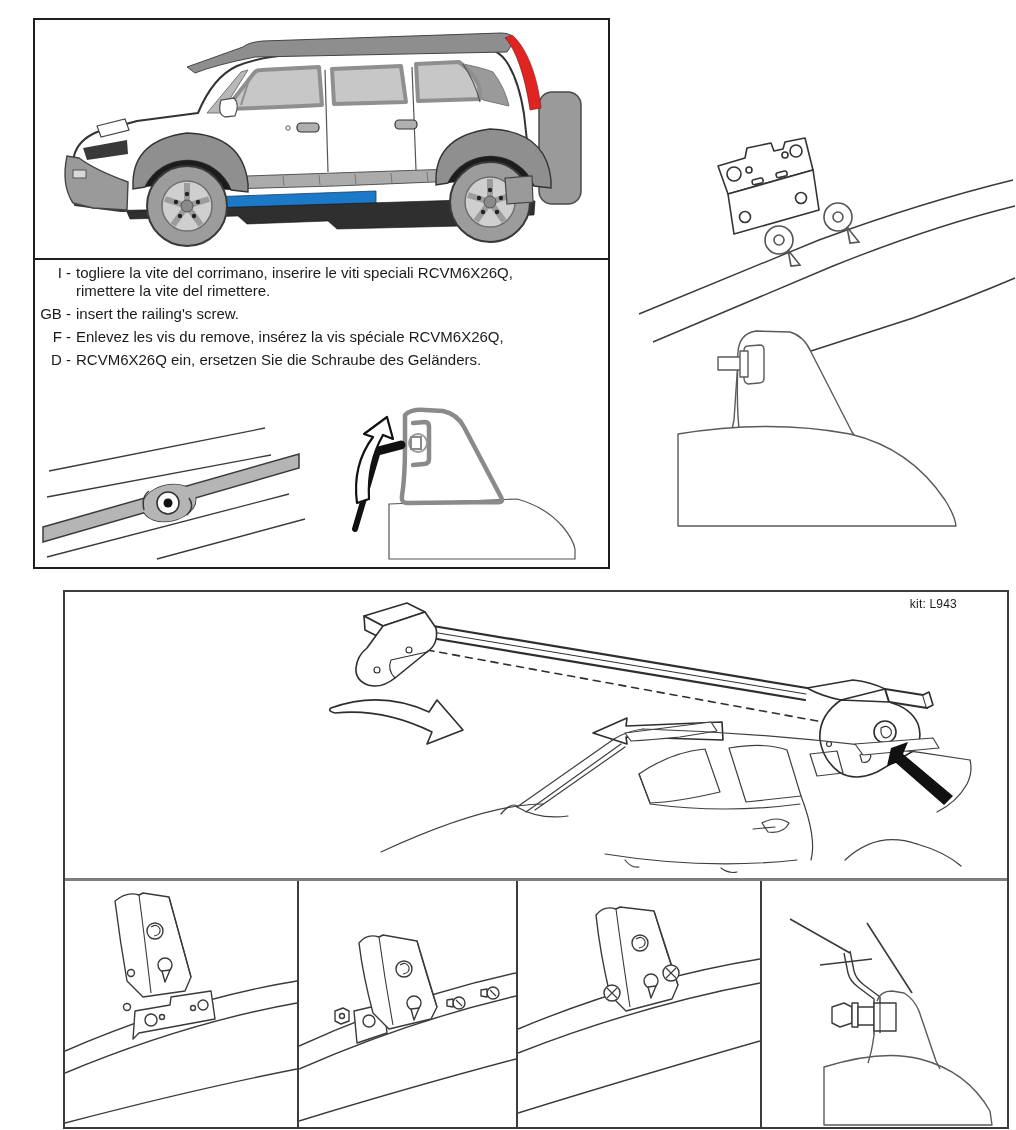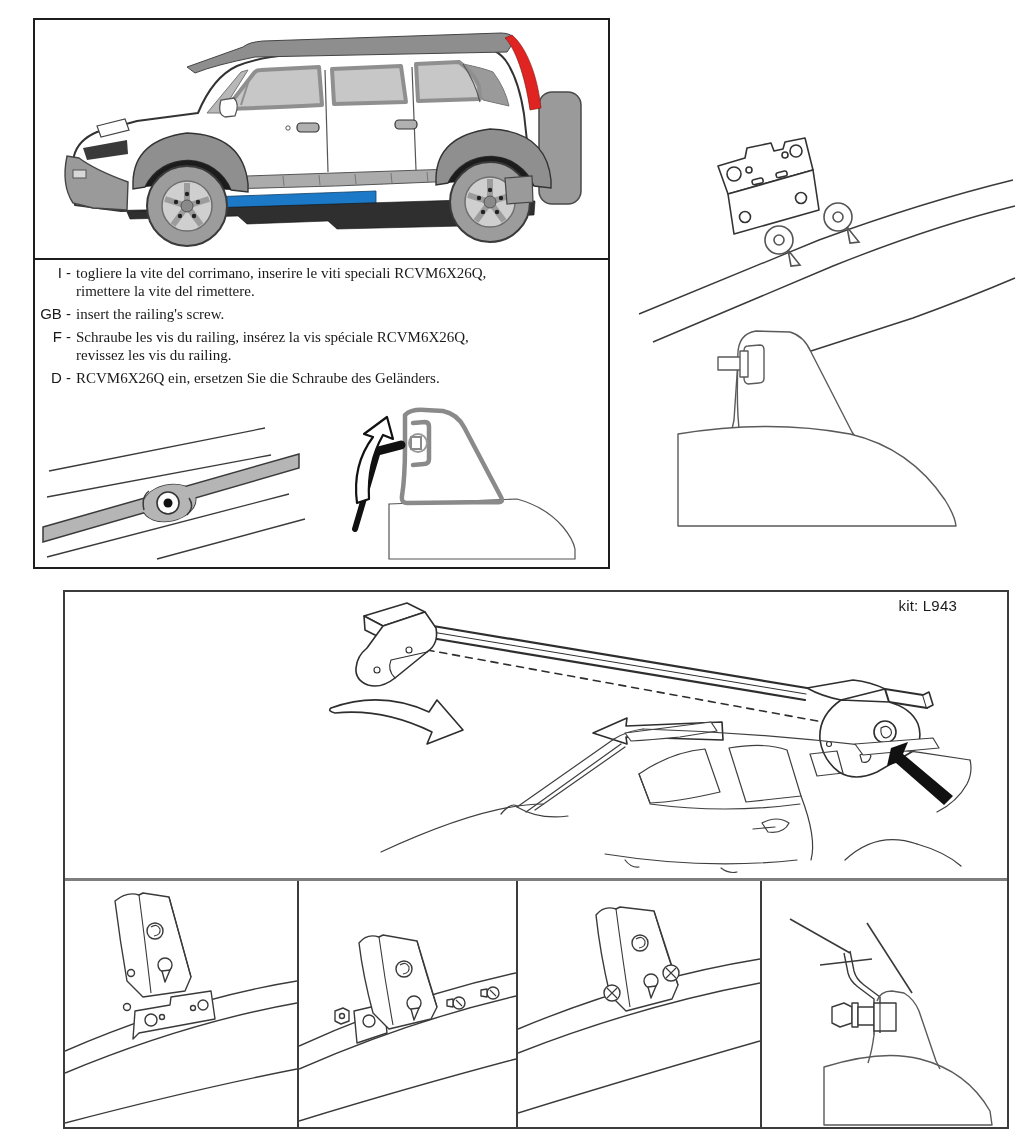--- a/index.html
+++ b/index.html
@@ -6,27 +6,27 @@
   body{width:1016px;height:1130px;position:relative;background:#fff;
        font-family:"Liberation Sans",sans-serif;color:#1a1a1a;overflow:hidden;}
   .abs{position:absolute;}
   
   #instruction-box{left:33px;top:18px;width:573px;height:547px;border:2px solid #1d1d1d;background:#fff;}
   #car-area{left:0;top:0;width:573px;height:237px;}
   #car-divider{left:0;top:238px;width:573px;height:0;border-top:2px solid #1d1d1d;}
   #instr-text{left:2px;top:244px;width:566px;}
   .instr{display:flex;font-size:15px;line-height:18px;margin:0 0 5px 0;}
   .instr .lang{flex:none;width:34px;text-align:right;padding-right:5px;white-space:pre;}
-  .instr .lines{flex:1;font-family:Liberation Serif, serif;}
+  .instr .lines{flex:1;}
   #mini-figs{left:2px;bottom:2px;width:568px;height:158px;display:flex;}
   #mini-figs svg{flex:none;}
   
   #kit-box{left:63px;top:590px;width:942px;height:535px;border:2px solid #3c3c3c;background:#fff;}
   #kit-main{left:0;top:0;width:942px;height:284px;}
-  #kit-label{right:50px;top:5px;font-size:15px;letter-spacing:0.2px;}
+  #kit-label{right:50px;top:5px;font-size:12px;letter-spacing:0.2px;}
   #kit-divider{left:0;top:286px;width:942px;height:0;border-top:3px solid #7e7e7e;}
   #steps-row{left:0;bottom:0;width:942px;height:246px;display:flex;}
   .step{height:246px;}
   .step + .step{border-left:2px solid #3c3c3c;}
   svg{display:block;}
 </style>
 </head>
 <body>
 
 <div class="abs" id="instruction-box">
@@ -140,22 +140,21 @@
     </div>
     <div class="instr">
       <span class="lang">GB -</span>
       <span class="lines">
           <div>insert the railing's screw.</div>
         </span>
     </div>
     <div class="instr">
       <span class="lang">F -</span>
       <span class="lines">
-          <div>Schraube les vis du railing, insérez la vis spéciale RCVM6X26Q,</div>
-          <div>revissez les vis du railing.</div>
+          <div>Enlevez les vis du remove, insérez la vis spéciale RCVM6X26Q,</div>
         </span>
     </div>
     <div class="instr">
       <span class="lang">D -</span>
       <span class="lines">
           <div>RCVM6X26Q ein, ersetzen Sie die Schraube des Geländers.</div>
         </span>
     </div>
   </div>
 

